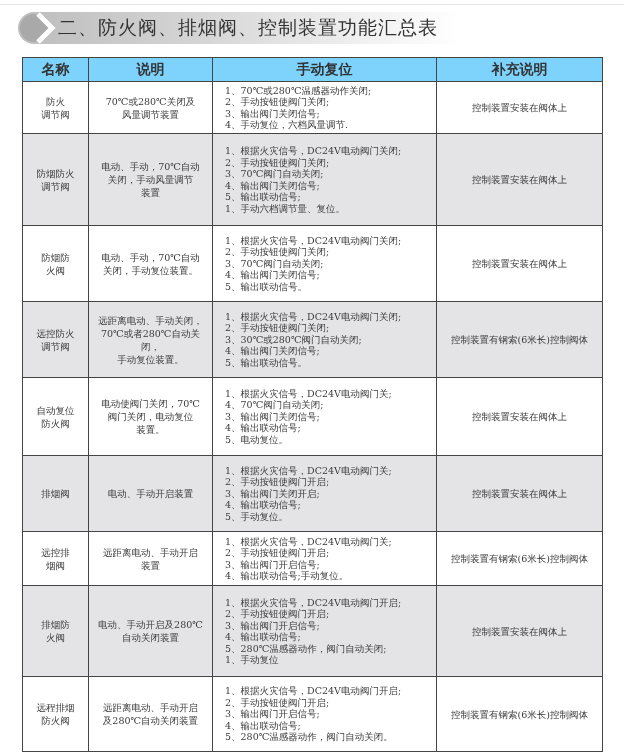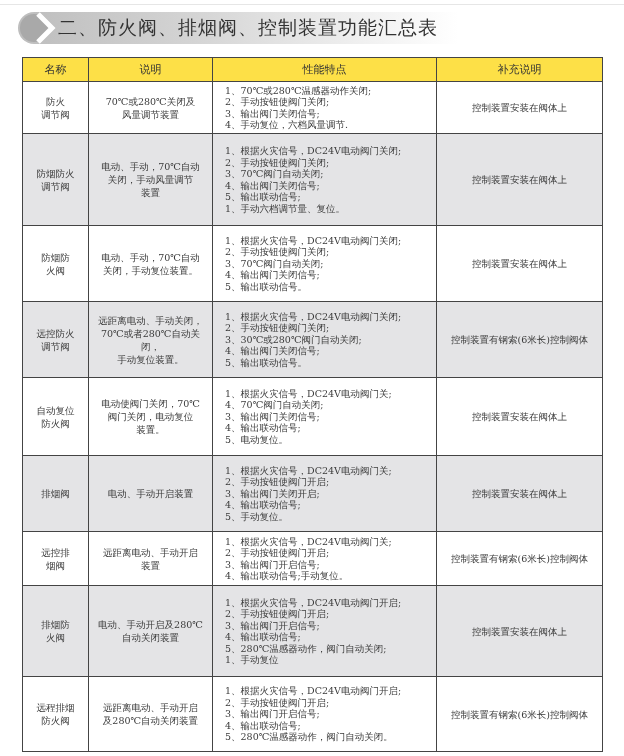--- a/index.html
+++ b/index.html
@@ -26,21 +26,21 @@
   }
   table.summary {
     position: absolute; left: 22px; top: 57px;
     width: 580px; border-collapse: collapse; table-layout: fixed;
     font-size: 9.5px;
   }
   table.summary th, table.summary td {
     border: 1.5px solid #444444; padding: 0 3px; vertical-align: middle;
   }
   table.summary th {
-    background: #fde047; font-weight: normal; font-size: 11px; height: 23px; color: #333;
+    background: #7dd3fc; font-weight: bold; font-size: 14px; height: 23px; color: #333;
   }
   table.summary td.c-name, table.summary td.c-desc, table.summary td.c-note { text-align: center; line-height: 13px; }
   table.summary td.c-feat { text-align: left; padding-left: 12px; line-height: 11.5px; }
   tr.alt td { background: #e4e4e6; }
   .feat-line { display: block; white-space: nowrap; }
 </style>
 </head>
 <body>
 
 <div class="topline"></div>
@@ -55,21 +55,21 @@
   <colgroup>
     <col style="width:66px">
     <col style="width:124px">
     <col style="width:224px">
     <col style="width:166px">
   </colgroup>
   <thead>
     <tr>
       <th>名称</th>
       <th>说明</th>
-      <th>性能特点</th>
+      <th>手动复位</th>
       <th>补充说明</th>
     </tr>
   </thead>
   <tbody id="table-body">
       <tr style="height: 52px;">
         <td class="c-name">防火<br>调节阀</td>
         <td class="c-desc">70℃或280℃关闭及<br>风量调节装置</td>
         <td class="c-feat">
           <span class="feat-line">1、70℃或280℃温感器动作关闭;</span>
           <span class="feat-line">2、手动按钮使阀门关闭;</span>

